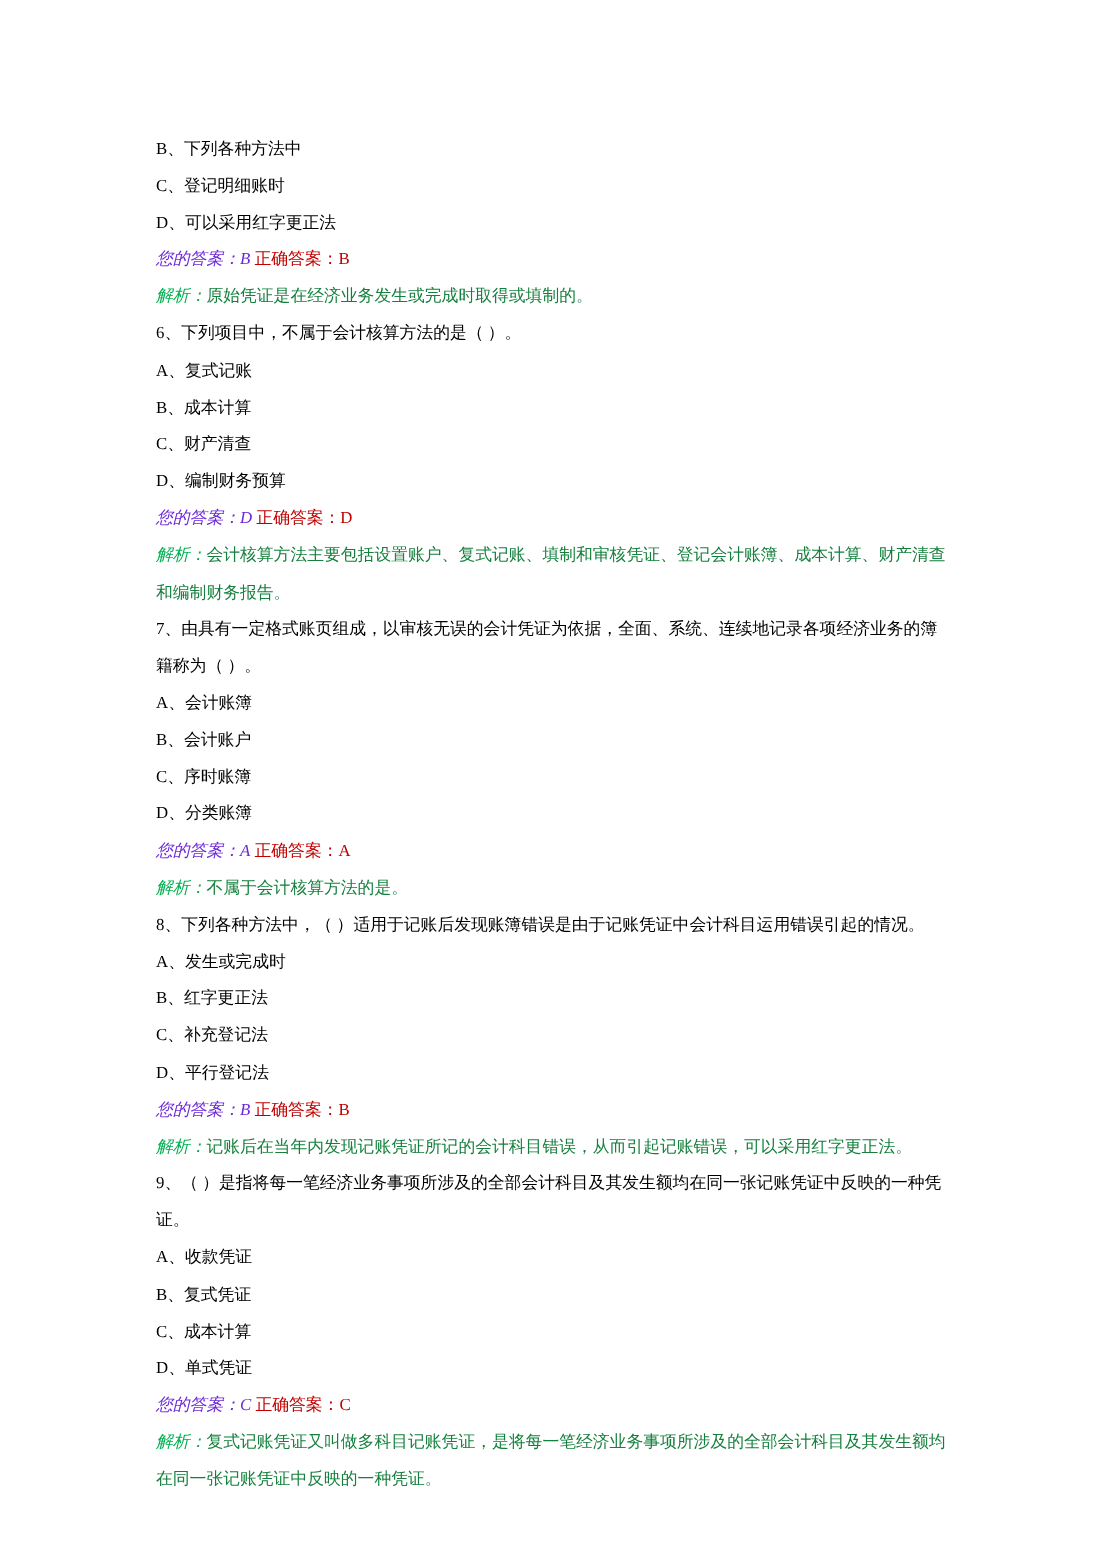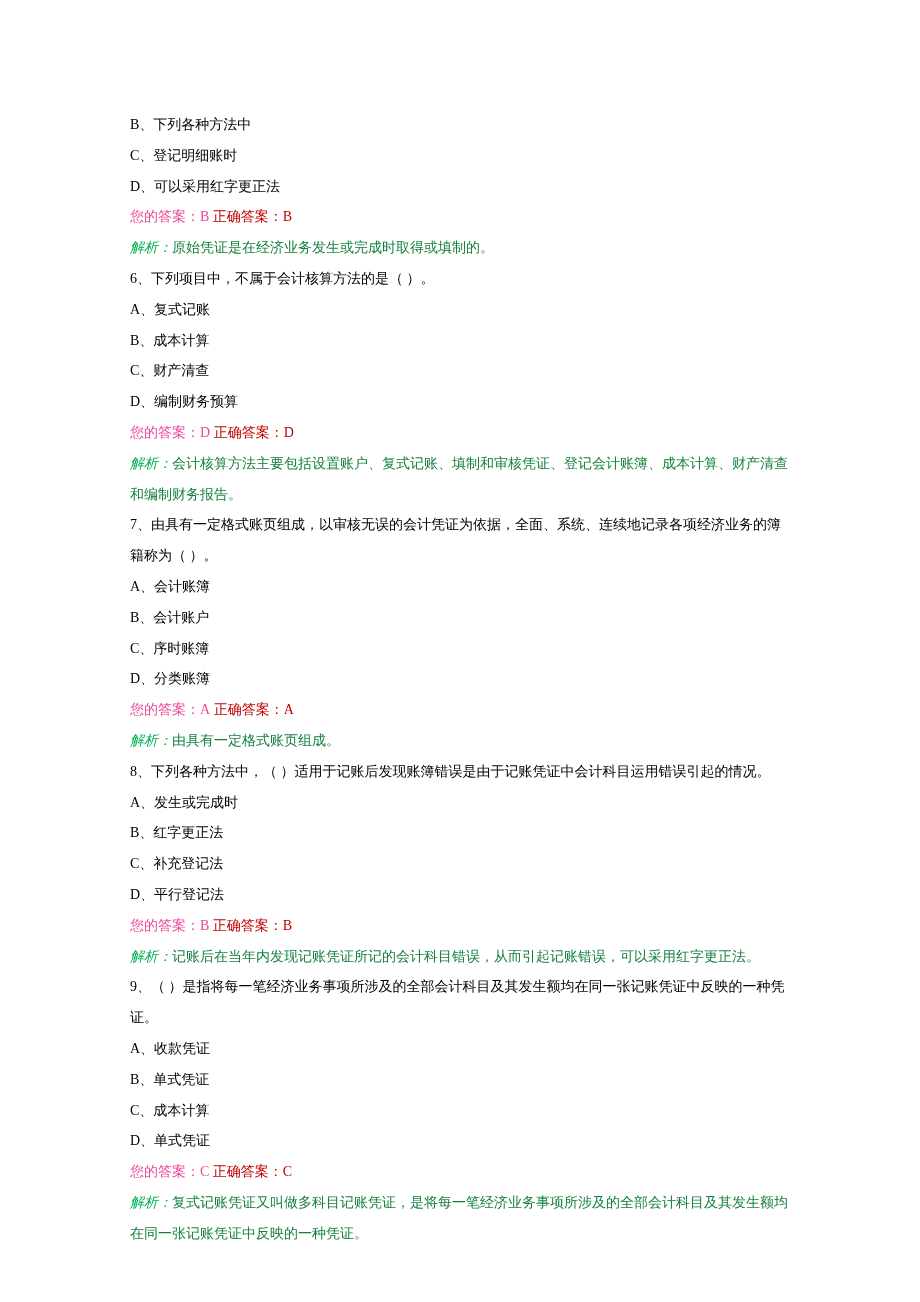--- a/index.html
+++ b/index.html
@@ -10,21 +10,22 @@
       background: #fff;
       margin: 0;
       padding: 110px 130px 80px 130px;
       width: 920px;
       box-sizing: border-box;
     }
     .line {
       display: block;
     }
     .user-ans {
-      color: #ec4899;
+      color: #6d28d9;
+      font-style: italic;
     }
     .correct-ans {
       color: #c00000;
       font-family: Liberation Serif, serif;
     }
     .explain-label {
       color: #00b050;
       font-style: italic;
     }
     .explain-body {
@@ -58,38 +59,38 @@
 
 <span class="line">7、由具有一定格式账页组成，以审核无误的会计凭证为依据，全面、系统、连续地记录各项经济业务的簿籍称为（ ）。</span>
 <span class="line">A、会计账簿</span>
 <span class="line">B、会计账户</span>
 <span class="line">C、序时账簿</span>
 <span class="line">D、分类账簿</span>
 <span class="line">
   <span class="user-ans">您的答案：</span><span class="user-ans">A</span><span class="correct-ans"> 正确答案：</span><span class="correct-ans">A</span>
 </span>
 <span class="line">
-  <span class="explain-label">解析：</span><span class="explain-body">由具有一定格式账页组成。</span>
+  <span class="explain-label">解析：</span><span class="explain-body">不属于会计核算方法的是。</span>
 </span>
 
 <span class="line">8、下列各种方法中，（ ）适用于记账后发现账簿错误是由于记账凭证中会计科目运用错误引起的情况。</span>
 <span class="line">A、发生或完成时</span>
 <span class="line">B、红字更正法</span>
 <span class="line">C、补充登记法</span>
 <span class="line">D、平行登记法</span>
 <span class="line">
   <span class="user-ans">您的答案：</span><span class="user-ans">B</span><span class="correct-ans"> 正确答案：</span><span class="correct-ans">B</span>
 </span>
 <span class="line">
   <span class="explain-label">解析：</span><span class="explain-body">记账后在当年内发现记账凭证所记的会计科目错误，从而引起记账错误，可以采用红字更正法。</span>
 </span>
 
 <span class="line">9、（ ）是指将每一笔经济业务事项所涉及的全部会计科目及其发生额均在同一张记账凭证中反映的一种凭证。</span>
 <span class="line">A、收款凭证</span>
-<span class="line">B、单式凭证</span>
+<span class="line">B、复式凭证</span>
 <span class="line">C、成本计算</span>
 <span class="line">D、单式凭证</span>
 <span class="line">
   <span class="user-ans">您的答案：</span><span class="user-ans">C</span><span class="correct-ans"> 正确答案：</span><span class="correct-ans">C</span>
 </span>
 <span class="line">
   <span class="explain-label">解析：</span><span class="explain-body">复式记账凭证又叫做多科目记账凭证，是将每一笔经济业务事项所涉及的全部会计科目及其发生额均在同一张记账凭证中反映的一种凭证。</span>
 </span>
 
 </body></html>

